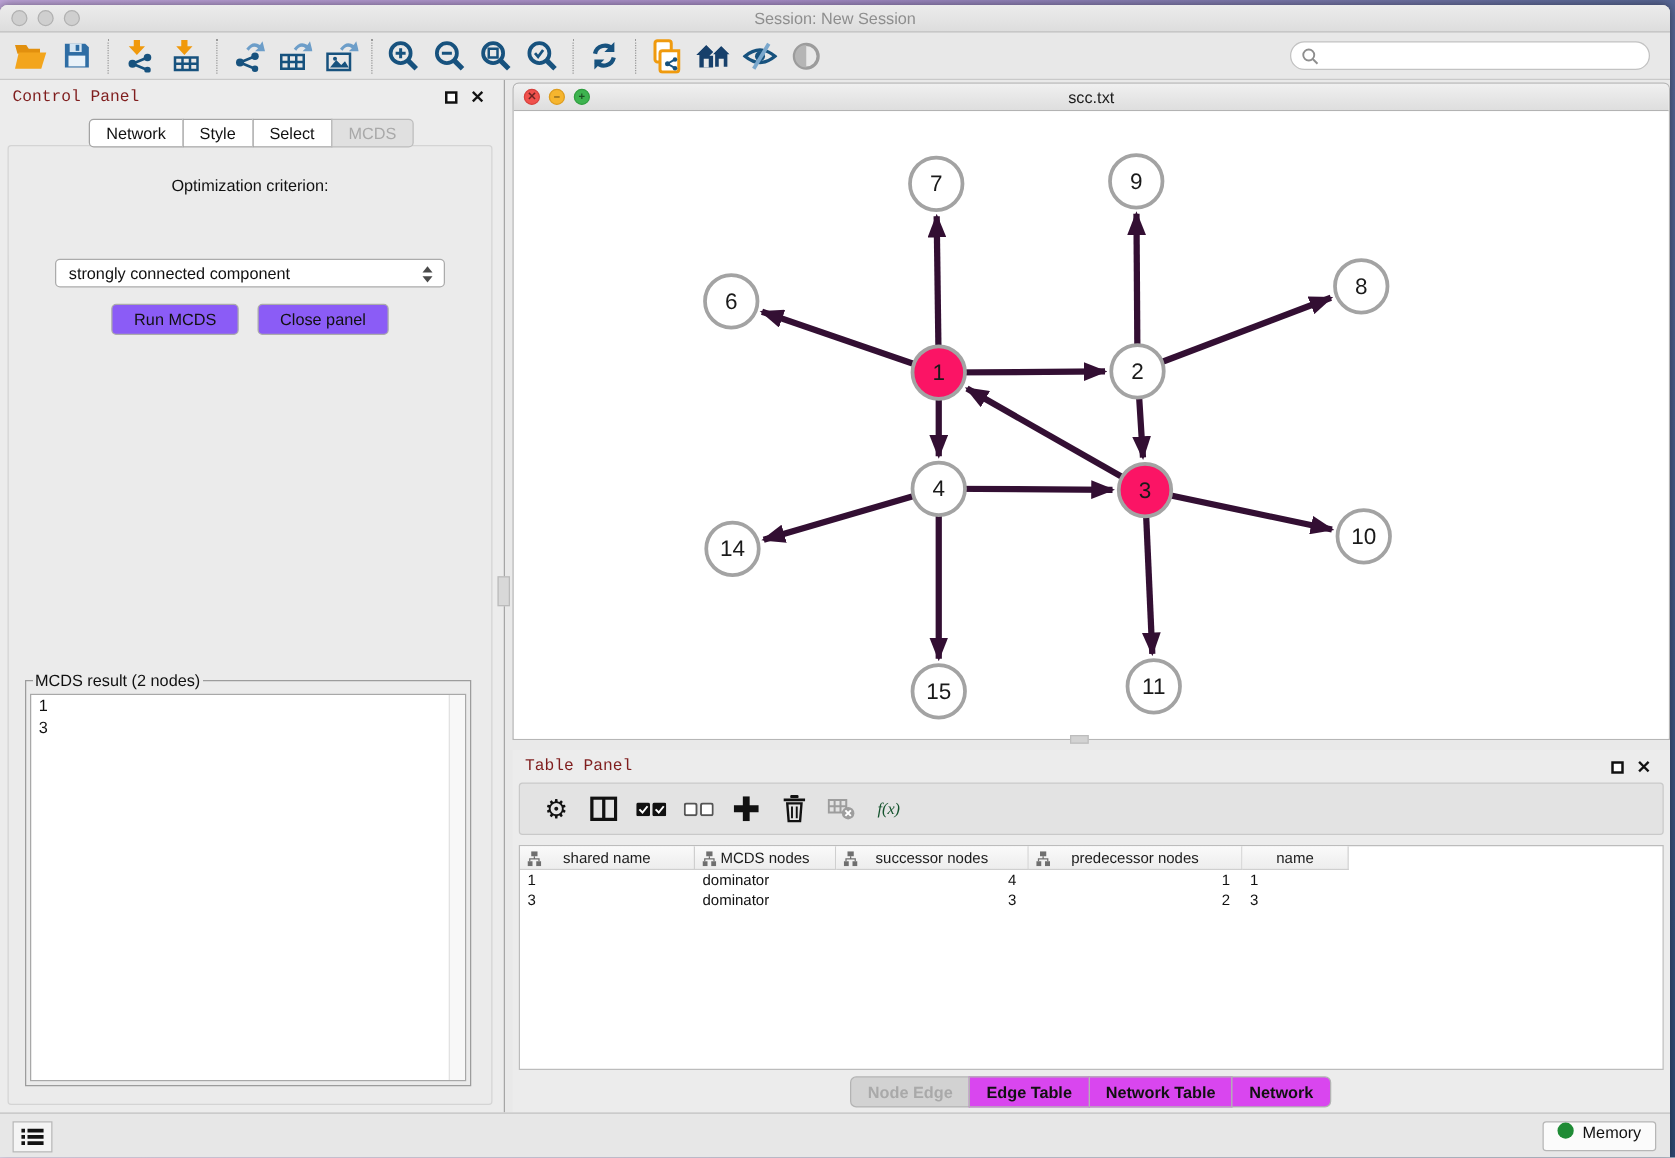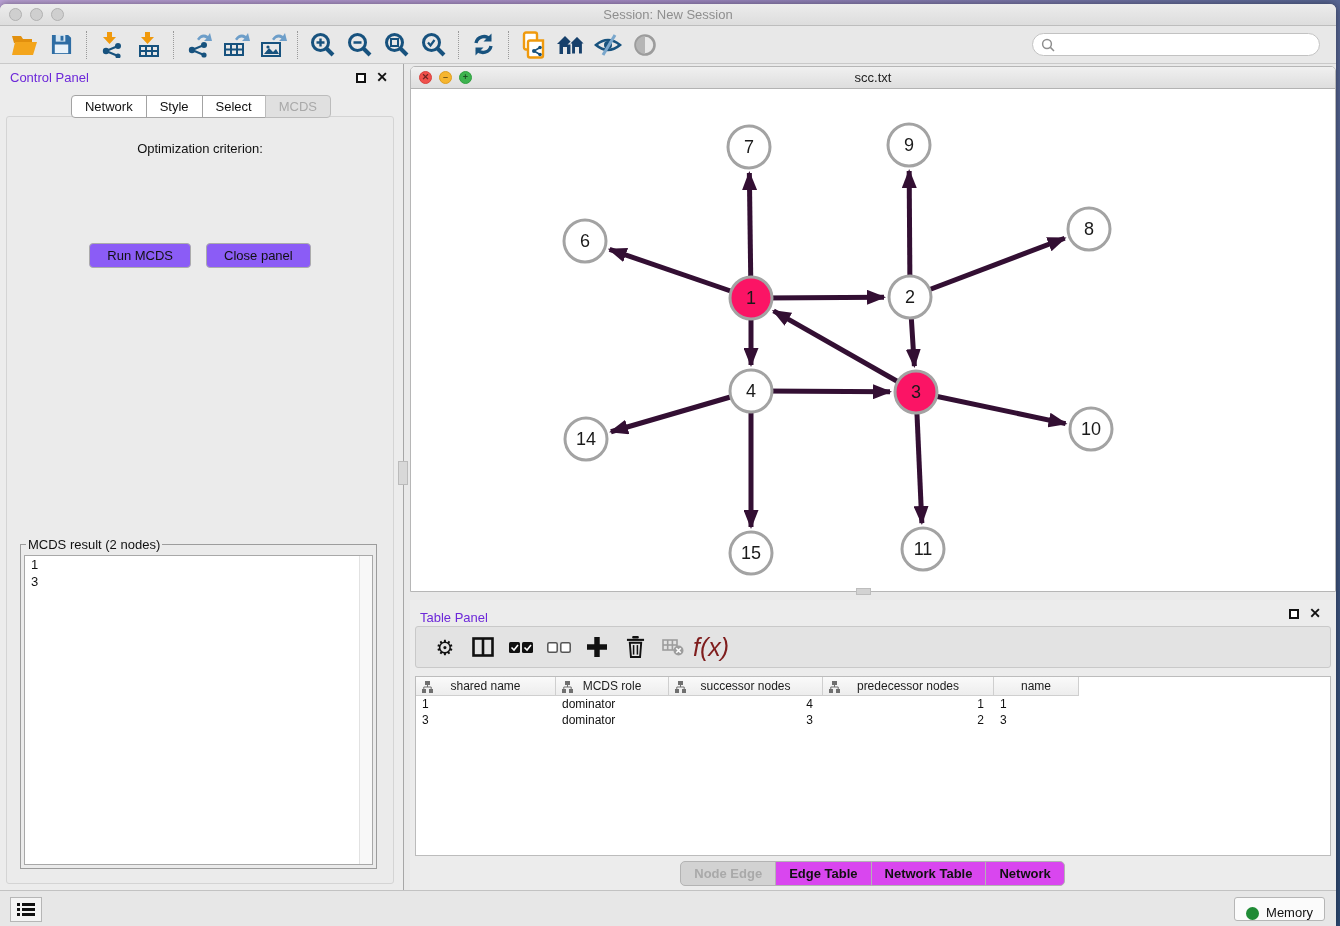--- a/index.html
+++ b/index.html
@@ -29,21 +29,21 @@
   .search-wrap { position:relative; margin-right:10px; }
   .search-input { width:288px; height:23px; border:1px solid #c2c2c2; border-radius:12px; background:#fff;
     padding:0 8px 0 27px; font-size:13px; outline:none; font-family:"Liberation Sans",sans-serif; }
   .search-icon { position:absolute; left:9px; top:5px; }
   
   .main { position:relative; height:862px; }
   
   .control-panel { position:absolute; left:0; top:0; width:404px; height:826px; background:#ececec;
     border-right:1px solid #a6a6a6; }
   .cp-header { height:26px; position:relative; display:flex; align-items:center; padding-left:10px; }
-  .cp-title { font-size:13px; color:#6d28d9; }
+  .cp-title { font-size:13px; color:#7f1d1d;font-family:Liberation Mono, monospace; }
   .win-btns { position:absolute; right:15px; top:8px; display:flex; gap:10px; align-items:center; }
   .btn-maximize { width:10px; height:10px; border:2px solid #111; background:#fff; }
   .btn-close { font-size:14px; font-weight:bold; color:#111; line-height:11px; }
   .cp-tabs { display:flex; justify-content:center; margin-top:5px; position:relative; z-index:2; }
   .cp-tab { border:1px solid #a3a3a3; background:#fff; color:#111; font-size:13px; padding:3px 13px; margin-left:-1px; }
   .cp-tab:first-child { border-radius:4px 0 0 4px; }
   .cp-tab:last-child { border-radius:0 4px 4px 0; }
   .cp-tab.active { background:#e0e0e0; color:#a9a9a9; border-color:#bcbcbc; }
   .cp-body { position:absolute; left:6px; right:9px; top:52px; bottom:6px;
     border:1px solid #d4d4d4; border-radius:3px; background:#ebebeb; }
@@ -75,26 +75,26 @@
   .nf-traffic { position:absolute; left:8px; top:4px; display:flex; gap:7px; }
   .nf-dot { width:13px; height:13px; border-radius:50%; display:flex; align-items:center; justify-content:center;
     font-size:9px; font-weight:bold; color:rgba(0,0,0,.55); line-height:1; }
   .nf-red { background:#f0514c; border:1px solid #d6413d; }
   .nf-yellow { background:#f6b52e; border:1px solid #dd9d20; }
   .nf-green { background:#3db34f; border:1px solid #309e40; }
   .canvas { position:relative; width:100%; height:503px; background:#fff; }
   .h-grip { position:absolute; left:856px; top:524px; width:15px; height:7px; background:#d2d2d2; border:1px solid #bdbdbd; }
   
   .table-panel { position:absolute; left:410px; top:536px; width:926px; height:290px; background:#ececec; }
-  .tp-header { height:25px; position:relative; display:flex; align-items:flex-end; padding-left:10px; }
+  .tp-header { height:25px; position:relative; display:flex; align-items:center; padding-left:10px; }
   .tp-toolbar { position:absolute; left:5px; right:5px; top:26px; height:42px; background:#e3e3e3;
     border:1px solid #c9c9c9; border-radius:3px; display:flex; align-items:center; padding-left:10px; }
   .tp-icon { width:38px; height:36px; display:flex; align-items:center; justify-content:center; }
   .gear-glyph { font-size:21px; color:#111; line-height:1; }
-  .fx-glyph { font-family:Liberation Sans, sans-serif; font-style:italic; font-size:25px; color:#7f1d1d; }
+  .fx-glyph { font-family:Liberation Serif, serif; font-style:italic; font-size:13px; color:#14532d; }
   .tp-table { position:absolute; left:5px; right:5px; top:76px; height:180px; background:#fff;
     border:1px solid #bcbcbc; overflow:hidden; }
   .tp-thead { display:flex; height:19px; }
   .th { display:flex; align-items:center; justify-content:center; position:relative;
     border-right:1px solid #cfcfcf; border-bottom:1px solid #cfcfcf; font-size:12px; color:#1c1c1c;
     background:linear-gradient(#fafafa,#ededed); flex:none; }
   .th .th-icon { position:absolute; left:6px; top:4px; }
   .tr { display:flex; height:16px; font-size:12px; color:#111; }
   .td { flex:none; padding:0 6px; line-height:17px; white-space:nowrap; overflow:hidden; }
   .td.right { text-align:right; padding-right:10px; }
@@ -103,21 +103,21 @@
     padding:4px 13px; margin-left:-1px; color:#111; }
   .tbl-tab:first-child { border-radius:5px 0 0 5px; }
   .tbl-tab:last-child { border-radius:0 5px 5px 0; }
   .tbl-tab.active { background:#d2d2d2; color:#a9a9a9; }
   
   .status-bar { position:absolute; left:0; top:826px; width:100%; height:36px; background:#e7e7e7;
     border-top:1px solid #c2c2c2; }
   .list-btn { position:absolute; left:10px; top:6px; width:32px; height:25px; background:#f4f4f4;
     border:1px solid #b6b6b6; display:flex; align-items:center; justify-content:center; }
   .memory-btn { position:absolute; right:11px; top:6px; height:24px; background:#fbfbfb; border:1px solid #b6b6b6;
-    border-radius:3px; display:flex; align-items:flex-end; gap:7px; padding:0 11px; font-size:13px; color:#111; }
+    border-radius:3px; display:flex; align-items:flex-start; gap:7px; padding:0 11px; font-size:13px; color:#111; }
   .memory-dot { width:13px; height:13px; border-radius:50%; background:#1f8b35; }
 </style>
 </head>
 <body>
 
 <div class="app-window">
 
   <div class="titlebar">
     <div class="traffic">
       <div class="dot"></div>
@@ -292,20 +292,27 @@
         </span>
       </div>
       <div class="cp-tabs">
           <div class="cp-tab">Network</div>
           <div class="cp-tab">Style</div>
           <div class="cp-tab">Select</div>
           <div class="cp-tab active">MCDS</div>
         </div>
       <div class="cp-body">
         <div class="opt-label">Optimization criterion:</div>
+        <div class="criterion-select">
+          <span>strongly connected component</span>
+          <span class="stepper">
+              <span class="tri-up"></span>
+              <span class="tri-down"></span>
+            </span>
+        </div>
         <div class="cp-buttons">
           <button class="cp-btn">Run MCDS</button>
           <button class="cp-btn">Close panel</button>
         </div>
         <fieldset class="result-fieldset">
           <legend>MCDS result (2 nodes)</legend>
           <div class="result-box">
             <div>
                 <div class="result-item">1</div>
                 <div class="result-item">3</div>
@@ -448,21 +455,21 @@
               </svg>
               <span>shared name</span>
             </div>
             <div class="th" style="width: 113px;">
               <svg class="th-icon" width="11" height="12" viewBox="0 0 11 12">
                 <rect x="3" y="0" width="5" height="4" fill="#6f6f6f"></rect>
                 <path d="M5.5 4 v2 M1.8 8 v-2 h7.4 v2" stroke="#6f6f6f" fill="none"></path>
                 <rect x="0" y="8" width="4" height="4" fill="#6f6f6f"></rect>
                 <rect x="7" y="8" width="4" height="4" fill="#6f6f6f"></rect>
               </svg>
-              <span>MCDS role</span>
+              <span>MCDS nodes</span>
             </div>
             <div class="th" style="width: 154px;">
               <svg class="th-icon" width="11" height="12" viewBox="0 0 11 12">
                 <rect x="3" y="0" width="5" height="4" fill="#6f6f6f"></rect>
                 <path d="M5.5 4 v2 M1.8 8 v-2 h7.4 v2" stroke="#6f6f6f" fill="none"></path>
                 <rect x="0" y="8" width="4" height="4" fill="#6f6f6f"></rect>
                 <rect x="7" y="8" width="4" height="4" fill="#6f6f6f"></rect>
               </svg>
               <span>successor nodes</span>
             </div>

